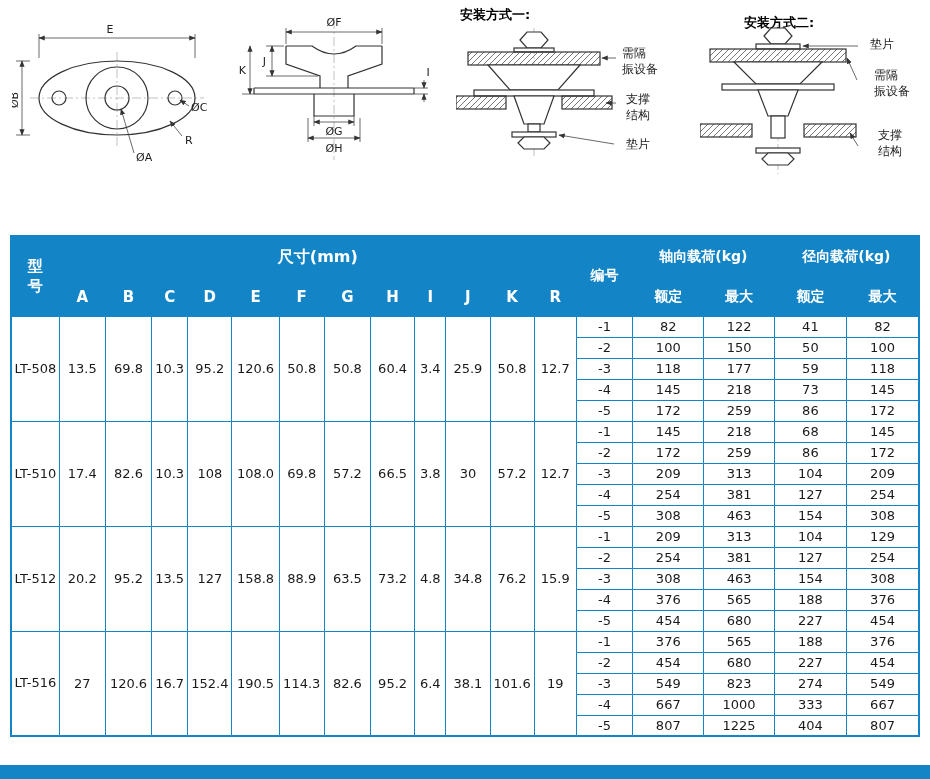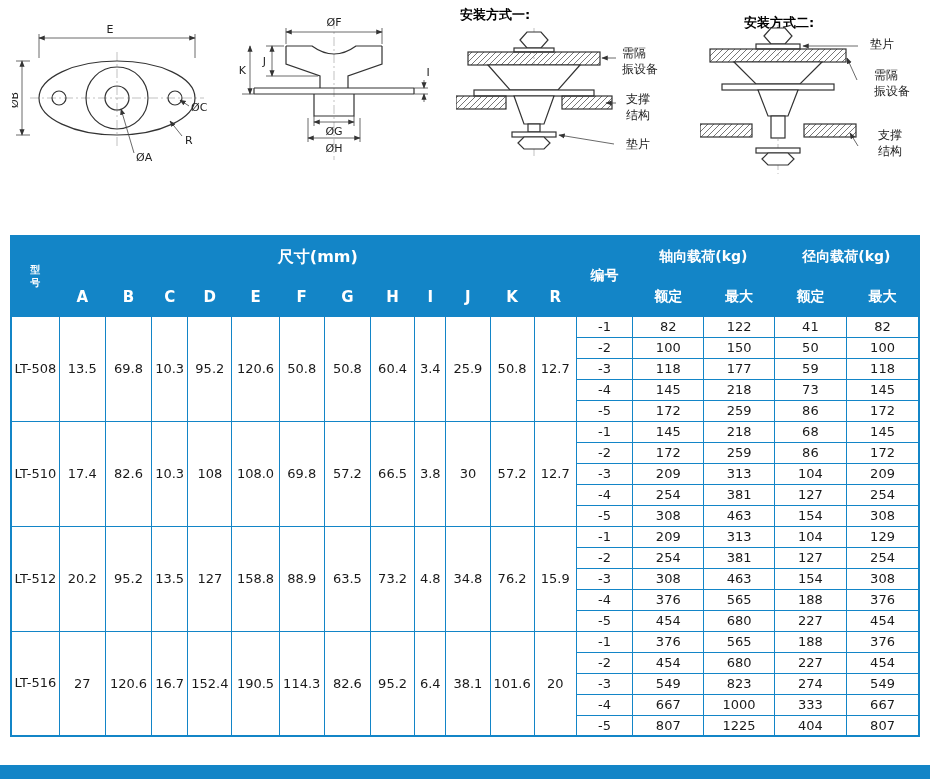--- a/index.html
+++ b/index.html
@@ -35,21 +35,21 @@
     padding:0 2px;
   }
   .spec-table { border:2px solid #1385c7; }
   .spec-table thead th { background:#1385c7; color:#ffffff; font-weight:bold; }
   .spec-table tr.r1 th { height:42px; }
   .spec-table tr.r2 th { height:38px; }
   .h-dims   { font-size:16px;margin-top:18px; }
   .h-load   { font-size:14px; }
   .h-letter { font-size:15px; }
   .h-sub    { font-size:14px; }
-  .model-head { font-size:10px;margin-top:20px; }
+  .model-head { font-size:15px;margin-top:20px; }
   .num-head   { font-size:14px; }
   .stack { display:inline-block; max-width:1.1em; word-break:break-all; line-height:1.35; }
   .spec-table tbody td { height:21px; font-size:13px; background:#ffffff; }
   .spec-table tbody td.model-cell { font-size:13px; line-height:1.35;text-align:center; }
   .footer-bar { position:absolute; left:0; bottom:0; width:930px; height:14px; background:#1385c7; }
 </style>
 </head>
 <body>
 
 <div class="diagram" style="left:12px; top:8px; width:205px; height:165px;">
@@ -408,21 +408,21 @@
         <td class="dim-cell" rowspan="5">120.6</td>
         <td class="dim-cell" rowspan="5">16.7</td>
         <td class="dim-cell" rowspan="5">152.4</td>
         <td class="dim-cell" rowspan="5">190.5</td>
         <td class="dim-cell" rowspan="5">114.3</td>
         <td class="dim-cell" rowspan="5">82.6</td>
         <td class="dim-cell" rowspan="5">95.2</td>
         <td class="dim-cell" rowspan="5">6.4</td>
         <td class="dim-cell" rowspan="5">38.1</td>
         <td class="dim-cell" rowspan="5">101.6</td>
-        <td class="dim-cell" rowspan="5">20</td>
+        <td class="dim-cell" rowspan="5">19</td>
         <td class="num-cell">-1</td>
         <td>376</td>
         <td>565</td>
         <td>188</td>
         <td>376</td>
       </tr>
       <tr>
         <td class="num-cell">-2</td>
         <td>454</td>
         <td>680</td>

